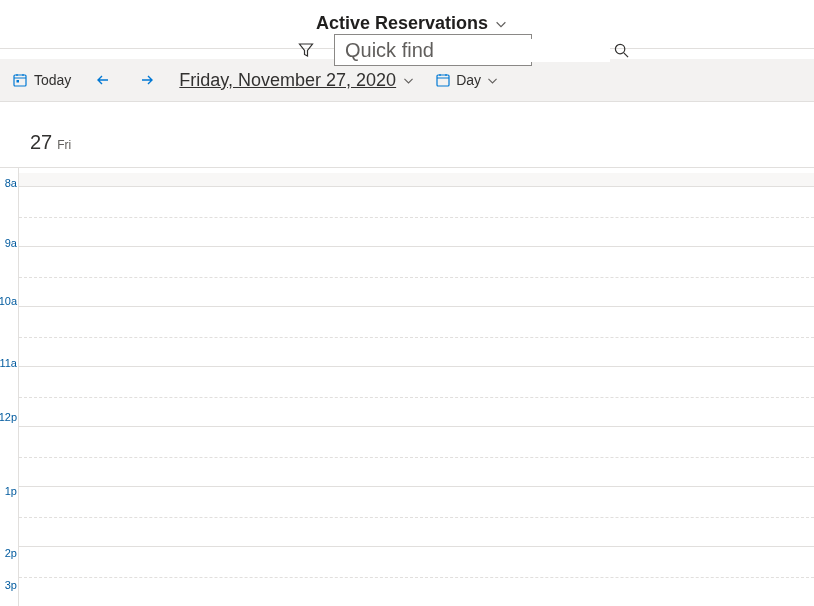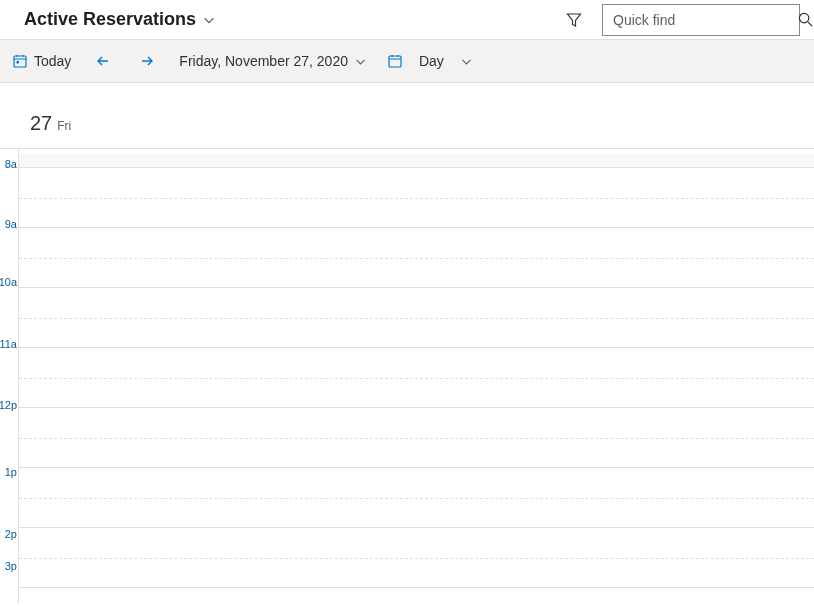--- a/index.html
+++ b/index.html
@@ -11,22 +11,23 @@
       height: 606px;
       overflow: hidden;
       background: #fff;
     }
     
     .header {
       display: flex;
       align-items: center;
       justify-content: space-between;
       padding: 13px 14px 13px 24px;
-      height: 40px;
+      height: 49px;
       border-bottom: 1px solid #e1dfdd;
+      flex-direction: column;
     }
     .title-wrap {
       display: flex;
       align-items: center;
       gap: 6px;
       cursor: pointer;
     }
     .title {
       font-size: 18px;
       font-weight: 600;
@@ -54,61 +55,62 @@
       border: 1px solid #8a8886;
       width: 198px;
       height: 32px;
       padding: 0 8px 0 10px;
       background: #fff;
     }
     .search-box input {
       flex: 1;
       border: none;
       outline: none;
-      font-size: 14px;
+      font-size: 20px;
       font-family: inherit;
       color: #ec4899;
     }
     .search-box input::placeholder { color: #605e5c; }
     .search-btn {
       background: none; border: none; cursor: pointer;
       display: flex; align-items: center; padding: 4px;
     }
     .search-btn svg { width: 15px; height: 15px; color: #323130; }
 
     
     .toolbar {
       display: flex;
       align-items: center;
       height: 43px;
       background: #f3f2f1;
       border-bottom: 1px solid #e1dfdd;
       padding: 0 4px;
       gap: 4px;
+      margin-top: 10px;
     }
     .tb-btn {
       background: none;
       border: none;
       cursor: pointer;
       display: flex;
       align-items: center;
       gap: 6px;
       padding: 6px 8px;
       font-size: 14px;
       font-family: inherit;
       color: #323130;
     }
     .tb-btn svg { width: 16px; height: 16px; }
     .tb-btn .cal-icon { color: #0078d4; }
     .nav-arrow svg { color: #0078d4; width: 16px; height: 16px; }
     .nav-arrow { padding: 6px 12px; }
     .date-picker { display: flex; align-items: center; gap: 6px; padding: 6px 8px; }
-    .date-picker span { font-size: 14px; }
+    .date-picker span { font-size: 18px; text-decoration: underline; }
     .date-picker .chev2 { width: 13px; height: 13px; color: #605e5c; }
-    .view-picker { display: flex; align-items: center; gap: 16px; padding: 6px 8px; }
+    .view-picker { display: flex; align-items: center; gap: 5px; padding: 6px 8px; }
     .view-picker .chev2 { width: 13px; height: 13px; color: #605e5c; }
     .cal-icon2 { color: #0078d4; width: 16px; height: 16px; }
 
     
     .day-header-row {
       display: flex;
       border-bottom: 1px solid #e1dfdd;
       height: 66px;
     }
     .gutter-spacer { width: 18px; flex-shrink: 0; }
@@ -233,21 +235,21 @@
   </div>
 </div>
 
 <div class="grid">
   <div class="time-gutter">
     <div class="grid-body">
       <div class="time-label" style="top:10px">8a</div>
       <div class="time-label" style="top:70px">9a</div>
       <div class="time-label" style="top:128px">10a</div>
       <div class="time-label" style="top:190px">11a</div>
-      <div class="time-label" style="top:251px">12p</div>
+      <div class="time-label" style="top:244px">12p</div>
       <div class="time-label" style="top:318px">1p</div>
       <div class="time-label" style="top:380px">2p</div>
       <div class="time-label" style="top:412px">3p</div>
     </div>
   </div>
   <div class="slots">
     <div class="grid-body">
       <div class="hour-row first-row" style="height:13px;"></div>
       <div class="hour-row">
           <div class="half"></div>

